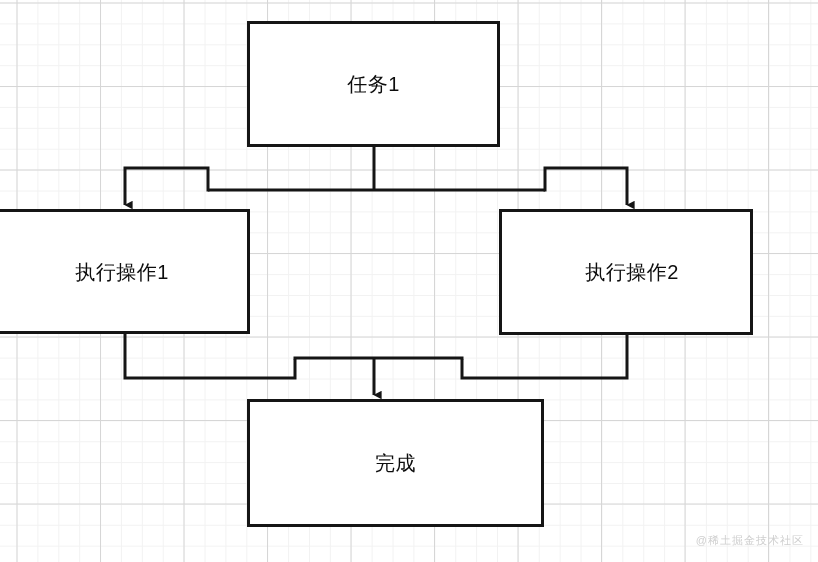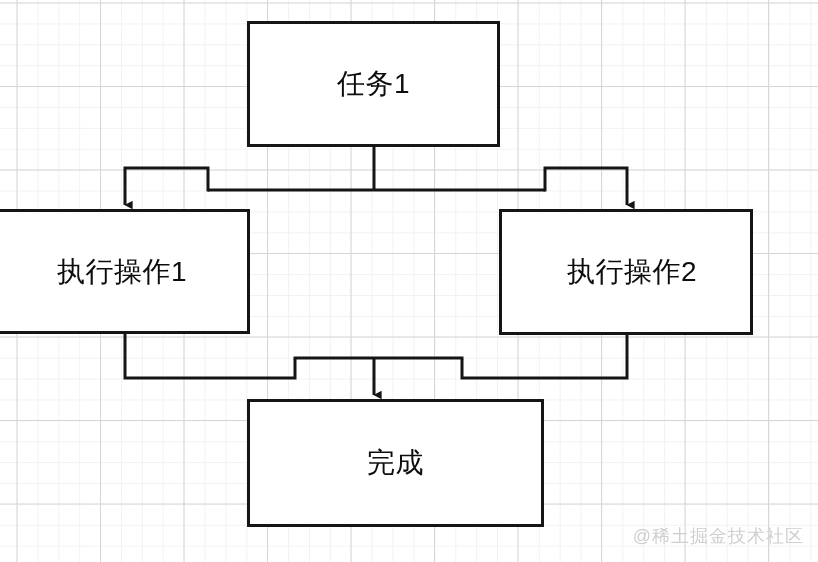--- a/index.html
+++ b/index.html
@@ -42,21 +42,21 @@
   .node-box {
     position: absolute;
     box-sizing: border-box;
     background: #ffffff;
     border: 3px solid #151515;
     display: flex;
     align-items: center;
     justify-content: center;
   }
   .node-label {
-    font-size: 28px;
+    font-size: 20px;
     color: #0d0d0d;
     line-height: 1;
     letter-spacing: 0.5px;
     white-space: nowrap;
   }
   #node-task1 {
     left: 247px;
     top: 21px;
     width: 253px;
     height: 126px;
@@ -77,21 +77,21 @@
   #node-done {
     left: 247px;
     top: 399px;
     width: 297px;
     height: 128px;
   }
   .watermark {
     position: absolute;
     right: 14px;
     bottom: 14px;
-    font-size: 18px;
+    font-size: 11px;
     color: #cfcfcf;
     letter-spacing: 1px;
     white-space: nowrap;
     user-select: none;
   }
 </style>
 </head>
 <body>
 
 <div id="canvas">

